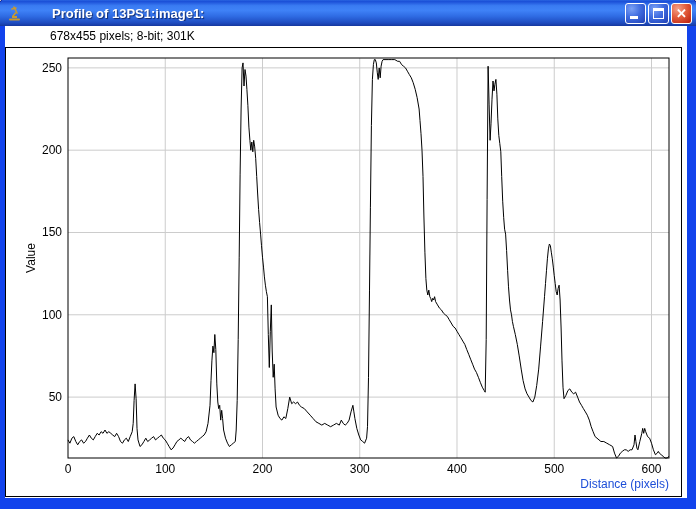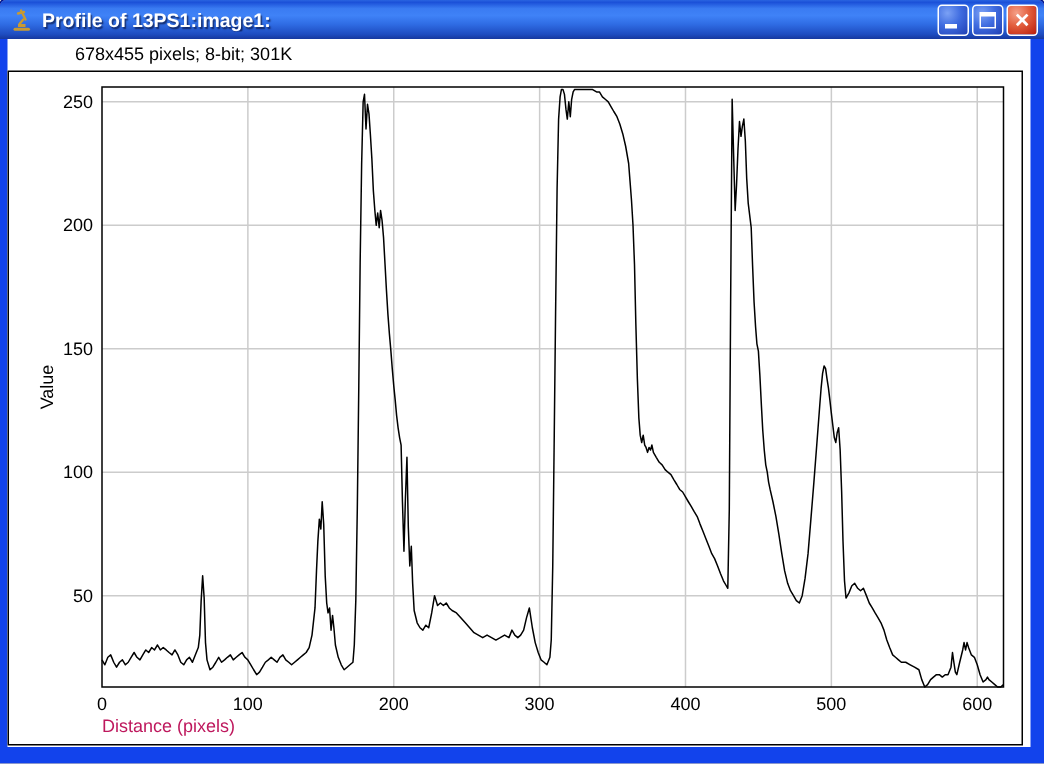--- a/index.html
+++ b/index.html
@@ -18,21 +18,21 @@
     position:absolute;left:0;top:0;right:0;height:26px;
     background:linear-gradient(180deg,#2964e0 0%,#1b50d8 6%,#3a7bf2 22%,#3f82f7 40%,#2f6ce4 62%,#1e4cc0 88%,#16389e 100%);
     border-radius:4px 4px 0 0;
     display:flex;align-items:center;
     padding:0 4px 0 6px;
   }
   #title-icon{width:17px;height:17px;margin-right:5px;flex:0 0 auto;}
   #title-text{
     color:#ffffff;font-size:13px;font-weight:bold;
     text-shadow:1px 1px 1px rgba(0,0,30,.6);
-    white-space:nowrap;overflow:hidden;flex:1;
+    white-space:nowrap;overflow:hidden;flex:1;margin-left:24px;
   }
   .tb-btn{
     width:21px;height:21px;margin-left:2px;flex:0 0 auto;
     border:1px solid #ffffff;border-radius:3px;
     position:relative;cursor:pointer;padding:0;
   }
   .tb-blue{background:radial-gradient(circle at 30% 25%,#7ba1f5 0%,#3f6ce0 45%,#1f3fb4 100%);}
   .tb-red{background:radial-gradient(circle at 30% 25%,#f5a088 0%,#e25d3c 45%,#b81a0a 100%);}
   .glyph-min{position:absolute;left:4px;bottom:4px;width:8px;height:3px;background:#fff;}
   .glyph-max{position:absolute;left:4px;top:4px;width:11px;height:11px;border:1px solid #fff;border-top:3px solid #fff;}
@@ -51,21 +51,21 @@
     font-size:12px;color:#000;white-space:nowrap;margin-left:43px;
   }
   #canvas{
     position:absolute;left:0px;top:21px;
     width:677px;height:450px;
     border:1px solid #000;background:#fff;
   }
   #plot-svg{position:absolute;left:0;top:0;}
   #xlabel{
     position:absolute;left:62px;top:429px;width:601px;
-    text-align:left;font-size:12px;color:#be185d;
+    text-align:right;font-size:12px;color:#1d4ed8;
   }
   #ylabel{
     position:absolute;left:-174px;top:202px;width:400px;height:16px;
     transform:rotate(-90deg);
     text-align:center;font-size:12px;color:#000;
   }
   text{font-family:"Liberation Sans","DejaVu Sans",sans-serif;}
 </style>
 </head>
 <body>

